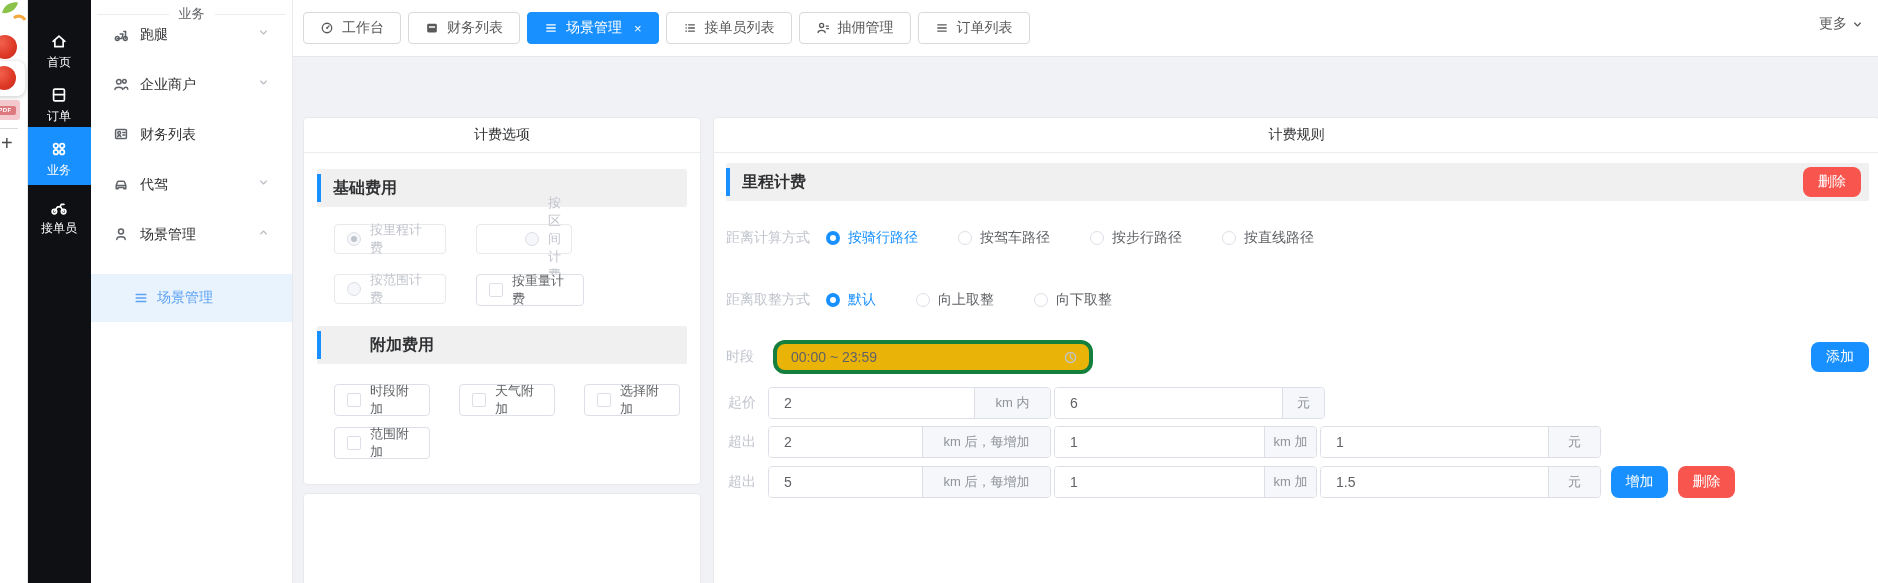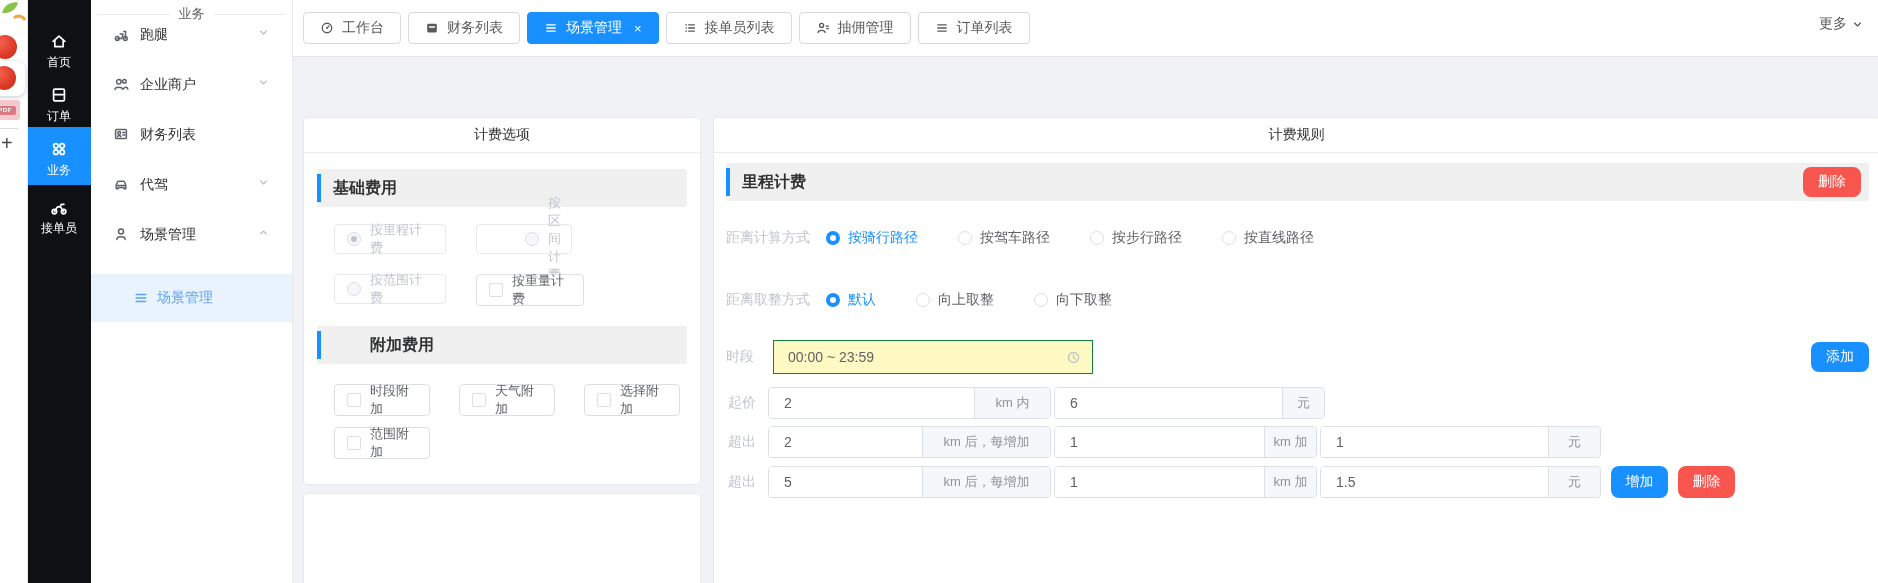--- a/index.html
+++ b/index.html
@@ -84,21 +84,21 @@
   .cbx{width:14px;height:14px;border:1px solid #dcdfe6;border-radius:2px;background:#fff;box-sizing:border-box;flex:none;}
   
   .radio-row{position:absolute;left:12px;display:flex;align-items:center;height:24px;}
   .radio-row .lbl{color:#c0c4cc;margin-right:16px;}
   .radio{display:flex;align-items:center;gap:8px;margin-right:40px;color:#606266;cursor:pointer;}
   .radio .circ.sel{border:4px solid var(--accent);}
   .radio.sel{color:var(--accent);}
   
   .time-row{position:absolute;left:8px;right:10px;top:222px;height:34px;display:flex;align-items:center;}
   .time-row .lbl{color:#c0c4cc;width:30px;margin-left:4px;margin-right:17px;}
-  .time-input{width:320px;height:34px;box-sizing:border-box;border:1px solid #15803d;border-radius:0;background:#fef9c3;
+  .time-input{width:320px;height:34px;box-sizing:border-box;border:4px solid #15803d;border-radius:12px;background:#eab308;
               display:flex;align-items:center;justify-content:space-between;padding:0 11px 0 14px;color:#606266;cursor:text;}
   .time-input .ic{display:flex;color:#c0c4cc;}
   .btn-addtime{position:absolute;right:0;top:0;height:30px;width:58px;margin-top:2px;}
   
   .fee-row{position:absolute;left:12px;display:flex;align-items:center;height:32px;}
   .fee-row .lbl{width:32px;margin-left:2px;margin-right:8px;color:#c0c4cc;flex:none;}
   .fgroup{display:flex;gap:3px;align-items:center;}
   .field{display:flex;height:32px;box-sizing:border-box;border:1px solid #dcdfe6;border-radius:4px;overflow:hidden;background:#fff;}
   .field .val{display:flex;align-items:center;padding-left:15px;color:#606266;font-size:14px;background:#fff;box-sizing:border-box;}
   .field .addon{display:flex;align-items:center;justify-content:center;background:#f5f7fa;border-left:1px solid #dcdfe6;

